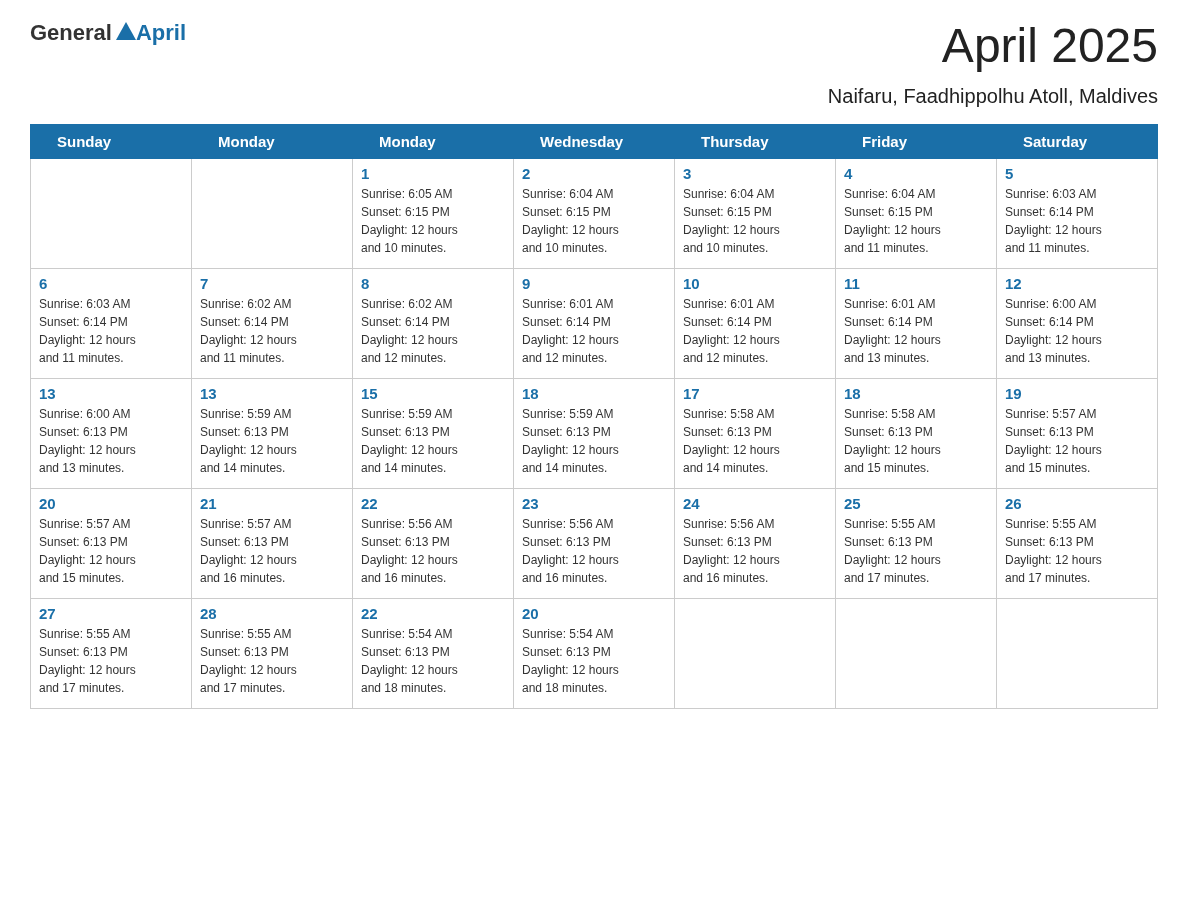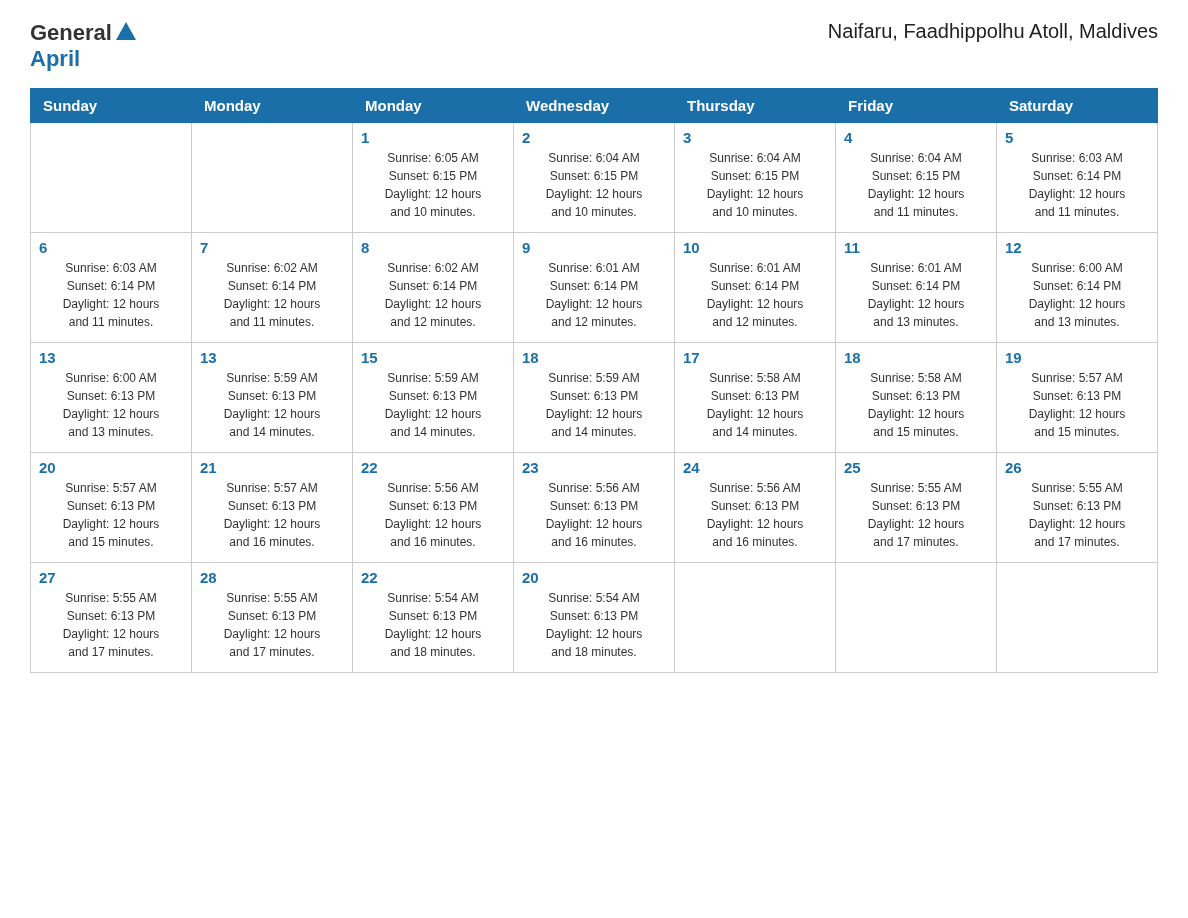--- a/index.html
+++ b/index.html
@@ -31,33 +31,33 @@
     }
     .month-title {
       font-size: 48px;
       font-weight: normal;
       color: #222;
       line-height: 1.1;
     }
     .location-title {
       font-size: 20px;
       color: #222;
-      margin-top: 0;
+      margin-top: 12px;
     }
     .calendar-table {
       width: 100%;
       border-collapse: collapse;
       table-layout: fixed;
     }
     .calendar-table thead tr th {
       background-color: #1a6fa8;
       color: #fff;
       font-size: 15px;
       font-weight: bold;
-      padding: 8px 12px;
+      padding: 8px 26px;
       text-align: left;
       border: 1px solid #1a6fa8;
     }
     .calendar-table tbody tr td {
       border: 1px solid #ccc;
       vertical-align: top;
       padding: 6px 8px;
       height: 110px;
       font-size: 12.5px;
       color: #333;
@@ -66,28 +66,27 @@
       font-size: 15px;
       font-weight: bold;
       color: #1a6fa8;
       display: block;
       margin-bottom: 3px;
     }
     .day-info {
       font-size: 12px;
       color: #333;
       line-height: 1.5;
-      text-align: center;
     }
     .empty-cell {
       background: #fff;
     }
     .logo-wrapper {
       display: flex;
-      flex-direction: column;
+      flex-direction: row;
       align-items: flex-start;
     }
     .logo-row {
       display: flex;
       align-items: center;
     }
     .logo-icon {
       display: inline-block;
       margin-left: 4px;
     }
@@ -101,20 +100,21 @@
       <span class="logo-text-general">General</span>
       <span class="logo-icon">
         <svg width="20" height="18" viewBox="0 0 20 18">
           <polygon points="10,0 20,18 0,18" fill="#1a6fa8"></polygon>
         </svg>
       </span>
     </div>
     <span class="logo-text-blue" style="margin-left:0;">April</span>
   </div>
   <div class="title-block">
+    <div class="month-title">April 2025</div>
     <div class="location-title">Naifaru, Faadhippolhu Atoll, Maldives</div>
   </div>
 </div>
 
 <table class="calendar-table">
   <thead>
     <tr id="header-row">
         <th>Sunday</th>
         <th>Monday</th>
         <th>Monday</th>

